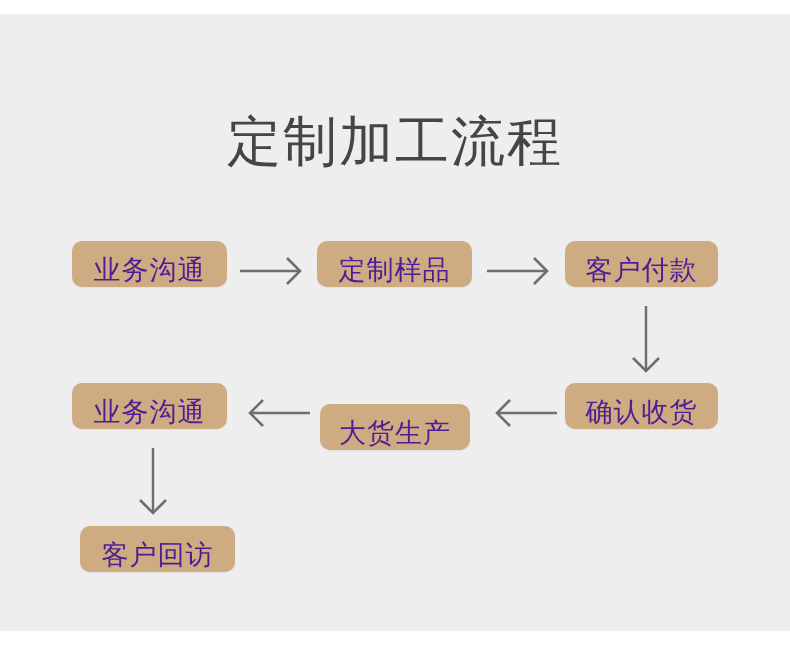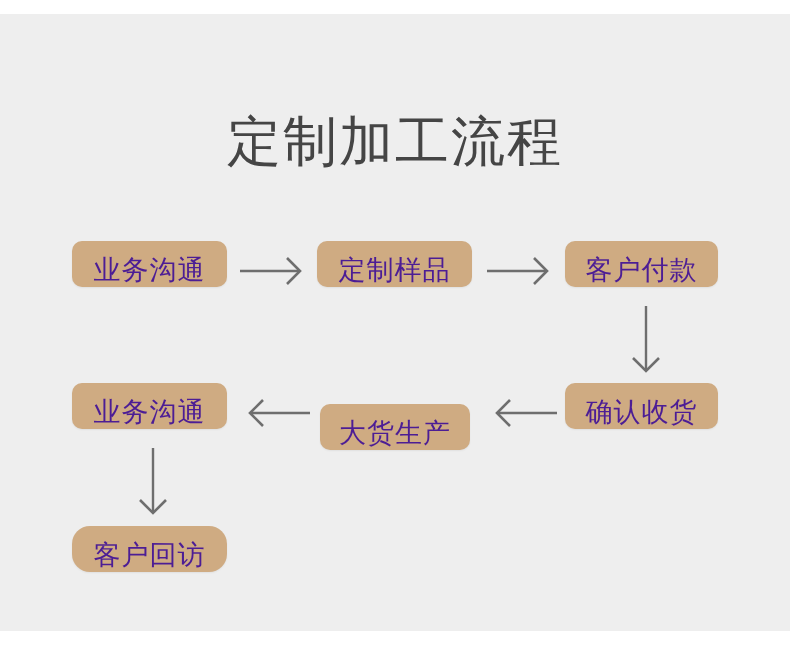--- a/index.html
+++ b/index.html
@@ -50,21 +50,21 @@
     height: 46px;
     box-shadow: 0 1px 2px rgba(0,0,0,0.06);
     white-space: nowrap;
   }
   .n1 { left: 72px;  top: 227px; width: 155px; }
   .n2 { left: 317px; top: 227px; width: 155px; }
   .n3 { left: 565px; top: 227px; width: 153px; }
   .n4 { left: 565px; top: 369px; width: 153px; }
   .n5 { left: 320px; top: 390px; width: 150px; text-align: center; }
   .n6 { left: 72px;  top: 369px; width: 155px; }
-  .n7 { left: 72px;  top: 512px; width: 155px; border-radius: 18px; }
+  .n7 { left: 80px;  top: 512px; width: 155px; }
 
   .arrow {
     position: absolute;
   }
   .arrow svg { display: block; }
 
   .a-h1 { left: 240px; top: 238px; }
   .a-h2 { left: 487px; top: 238px; }
   .a-v1 { left: 627px; top: 292px; }
   .a-h3 { left: 487px; top: 380px; }

